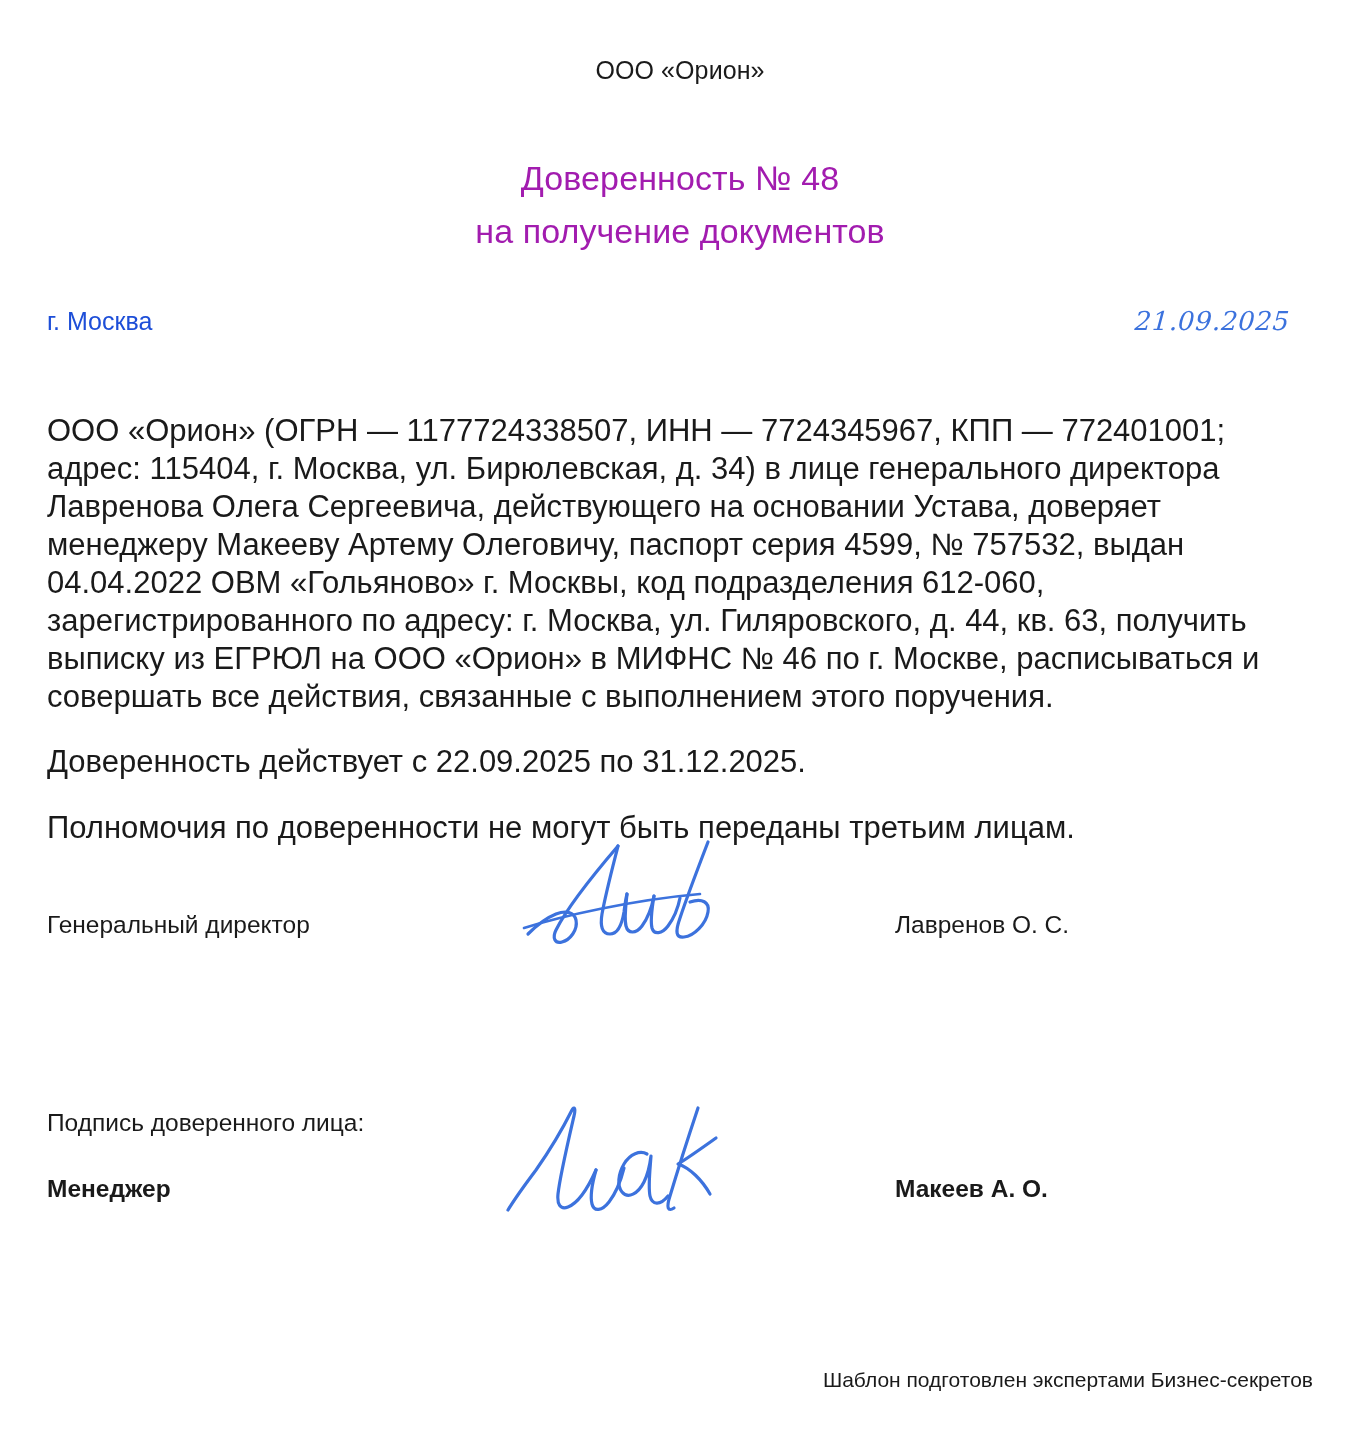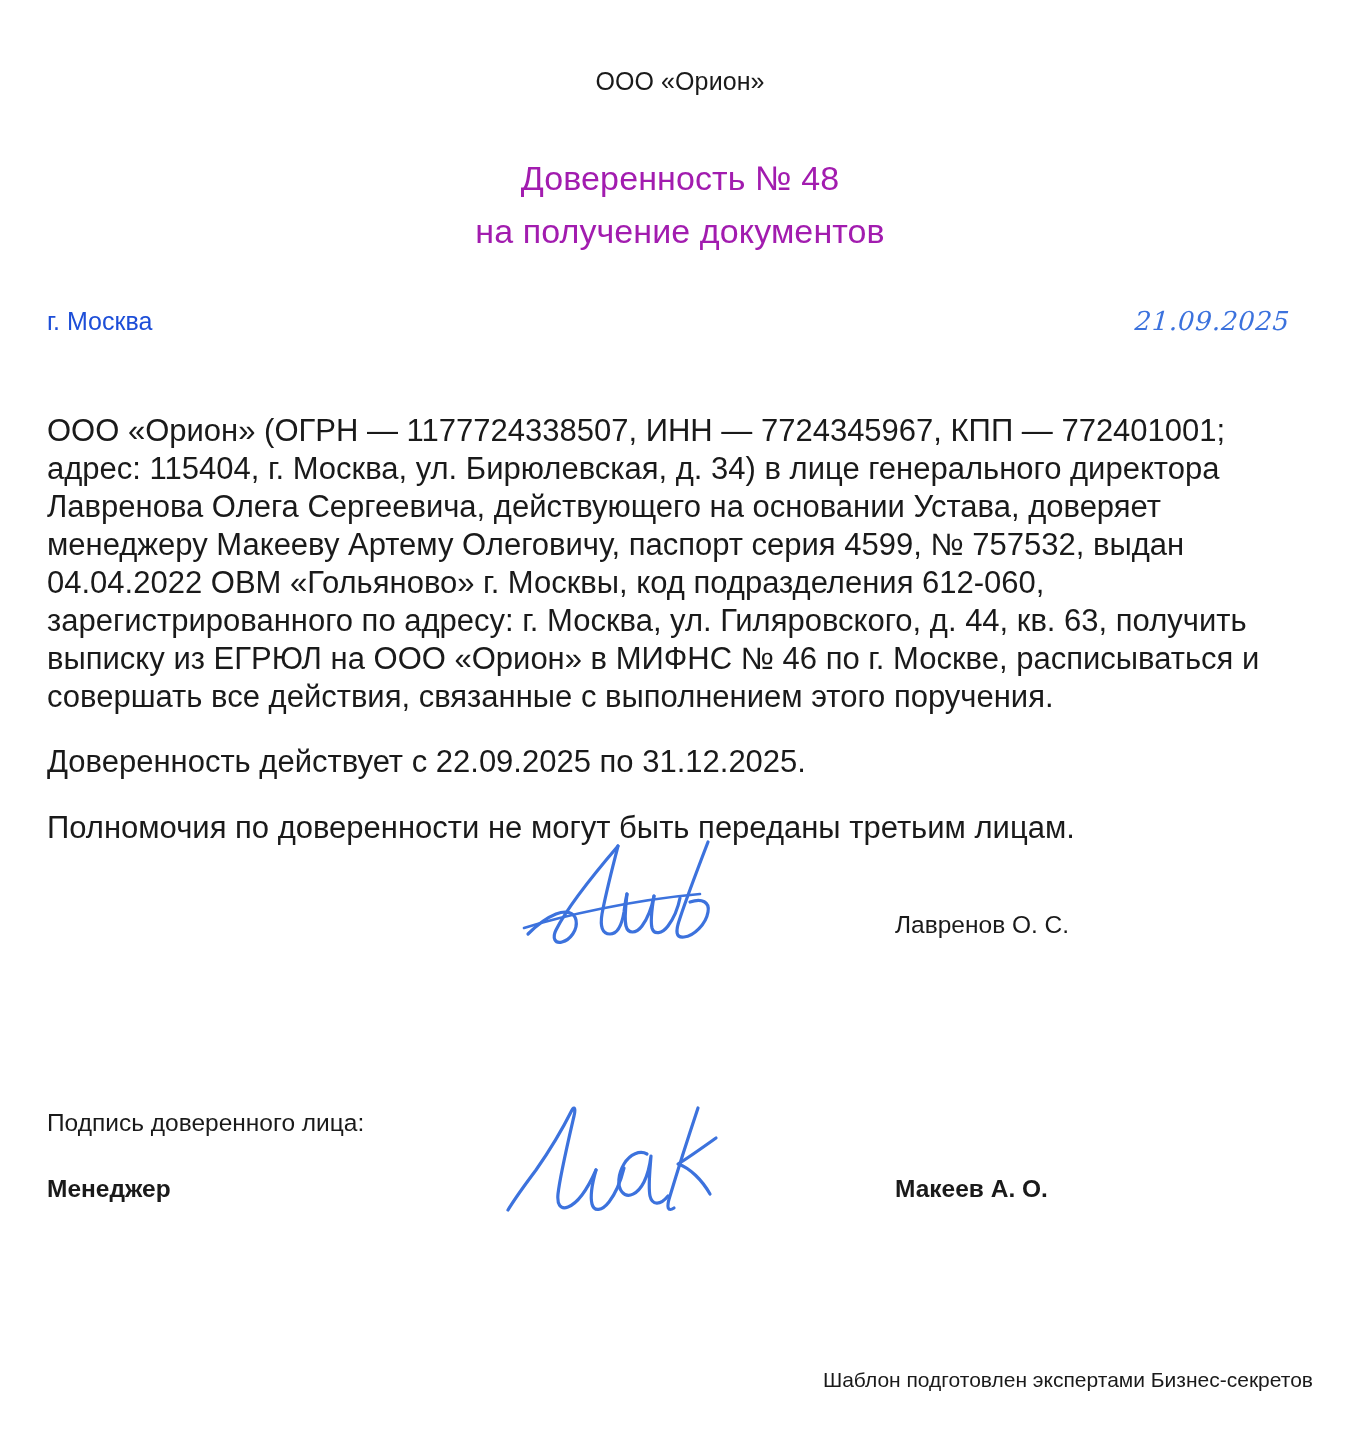--- a/index.html
+++ b/index.html
@@ -27,21 +27,20 @@
   .org-header {
     position: absolute;
     left: 0;
     right: 0;
     top: 54px;
     text-align: center;
     font-size: 25px;
     line-height: 32px;
     letter-spacing: 0.1px;
     color: #1a1a1a;
-    margin-top: 11px;
   }
 
   .doc-title {
     position: absolute;
     left: 0;
     right: 0;
     top: 152px;
     text-align: center;
     font-size: 34px;
     line-height: 53px;
@@ -176,20 +175,21 @@
     <span class="meta-date">21.09.2025</span>
   </div>
 
   <div class="body-block">
     <p>ООО «Орион» (ОГРН — 1177724338507, ИНН — 7724345967, КПП — 772401001; адрес: 115404, г. Москва, ул. Бирюлевская, д. 34) в лице генерального директора Лавренова Олега Сергеевича, действующего на основании Устава, доверяет менеджеру Макееву Артему Олеговичу, паспорт серия 4599, № 757532, выдан 04.04.2022 ОВМ «Гольяново» г. Москвы, код подразделения 612-060, зарегистрированного по адресу: г. Москва, ул. Гиляровского, д. 44, кв. 63, получить выписку из ЕГРЮЛ на ООО «Орион» в МИФНС № 46 по г. Москве, расписываться и совершать все действия, связанные с выполнением этого поручения.</p>
     <p class="para-gap-1">Доверенность действует с 22.09.2025 по 31.12.2025.</p>
     <p class="para-gap-2">Полномочия по доверенности не могут быть переданы третьим лицам.</p>
   </div>
 
   <div class="sig-block sig-block-1">
+    <span class="sig-role">Генеральный директор</span>
 
     <span class="sig-mark sig-mark-1">
       <svg viewBox="0 0 230 130" width="230" height="130" fill="none" stroke="#3c72dd" stroke-linecap="round" stroke-linejoin="round">
         <path d="M6 96 C14 88, 24 80, 34 76 C44 72, 52 74, 54 82 C56 92, 48 102, 40 104 C33 106, 30 100, 34 92 C44 72, 72 36, 96 8" stroke-width="3.2"></path>
         <path d="M96 8 C92 24, 84 54, 80 76 C78 88, 80 96, 88 96 C96 96, 100 86, 102 74 C103 66, 104 60, 105 56" stroke-width="3.2"></path>
         <path d="M105 56 C104 66, 102 80, 104 88 C106 96, 114 96, 120 88 C126 80, 130 68, 132 58" stroke-width="3.2"></path>
         <path d="M132 58 C130 70, 128 82, 130 90 C132 97, 140 96, 146 88 C152 80, 156 70, 158 60" stroke-width="3.2"></path>
         <path d="M186 4 C176 30, 164 62, 158 80 C153 94, 154 100, 162 99 C172 98, 184 86, 186 74 C188 64, 180 60, 168 64" stroke-width="3.2"></path>
         <path d="M2 90 C40 78, 110 62, 178 56" stroke-width="2.6"></path>
       </svg>

